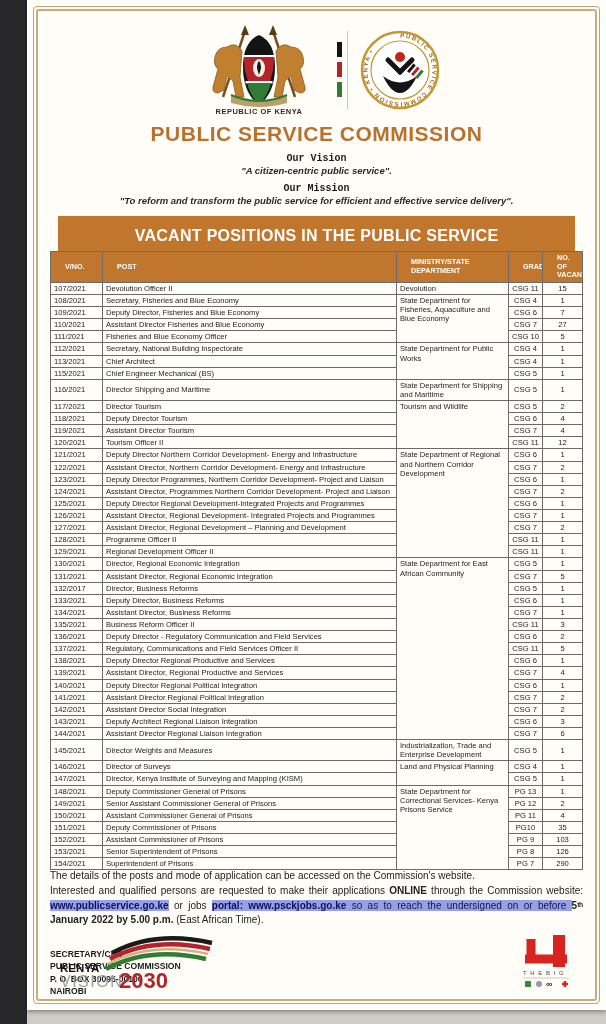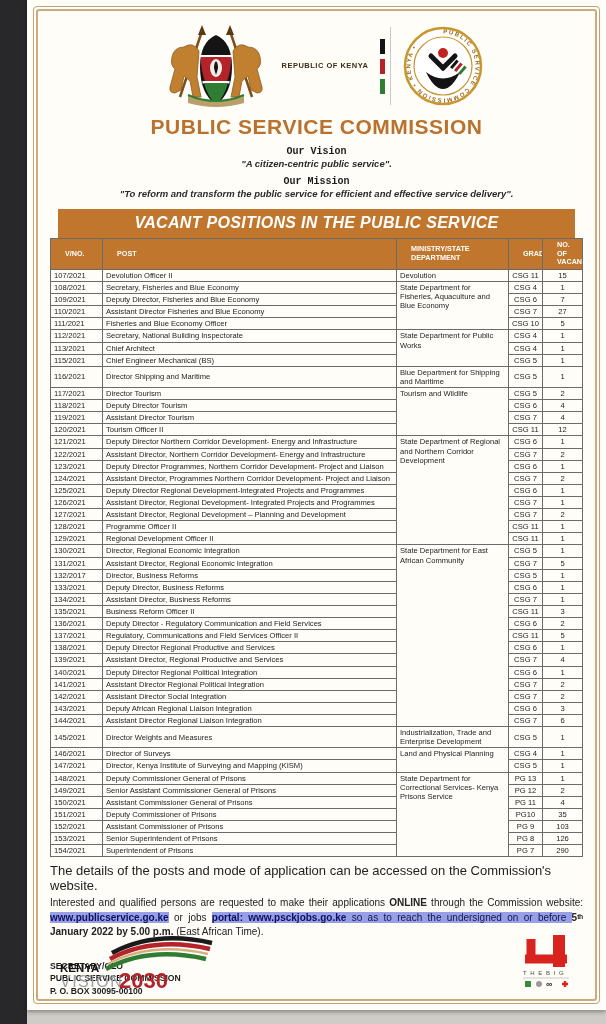--- a/index.html
+++ b/index.html
@@ -13,50 +13,50 @@
   *{margin:0;padding:0;box-sizing:border-box;}
   html,body{width:606px;height:1024px;overflow:hidden;}
   body{background:#cfccc8;font-family:"Liberation Sans",sans-serif;position:relative;}
   .bg-strip{position:absolute;left:0;top:0;width:27px;height:1024px;background:#28282a;}
   .page{position:absolute;left:27px;top:0;width:579px;height:1010px;background:#fffdf8;box-shadow:0 2px 4px rgba(0,0,0,.35);}
   .frame-outer{position:absolute;inset:6px;border:1px solid var(--frame-tan);border-radius:4px;}
   .frame-inner{position:absolute;inset:2px;border:2px solid #cbab7d;border-radius:3px;padding:8px 12px 6px 12px;overflow:hidden;}
 
   
   .logos-row{display:flex;align-items:center;justify-content:center;gap:12px;margin-top:4px;}
-  .coa-col{display:flex;flex-direction:row;align-items:center;}
+  .coa-col{display:flex;flex-direction:column;align-items:center;}
   .coa-label{font-size:7.5px;font-weight:bold;color:#3c2c16;letter-spacing:.5px;margin-top:-2px;}
   .flag-divider{display:flex;align-items:center;gap:5px;height:80px;}
   .flag-bars{display:flex;flex-direction:column;gap:5px;}
   .flag-bars span{width:5px;height:15px;display:block;}
   .fb-black{background:#141414;}
   .fb-red{background:#b5232a;}
   .fb-green{background:#2f7d32;}
   .vline{width:1px;height:78px;background:#c9c9c9;}
 
   .doc-title{text-align:center;color:var(--title-brown);font-weight:bold;font-size:21px;letter-spacing:.5px;margin-top:6px;}
   .vm-label{text-align:center;font-weight:bold;font-size:10px;color:#1c1c1c;margin-top:7px;font-family:Liberation Mono, monospace;}
   .vm-text{text-align:center;font-size:9.5px;font-style:italic;font-weight:bold;color:#2a2a2a;margin-top:1px;}
 
   .banner{background:var(--accent);color:#fff;font-weight:bold;font-size:16px;text-align:center;
-          padding:5px 0 6px 0;margin:10px 8px 0 8px;letter-spacing:.3px;font-style:italic;}
+          padding:11px 0 6px 0;margin:10px 8px 0 8px;letter-spacing:.3px;}
   .intro{text-align:center;font-size:9.5px;color:#222;margin-top:5px;margin-bottom:3px;}
 
   
   table.vac{width:100%;border-collapse:collapse;table-layout:fixed;}
   table.vac th,table.vac td{border:1px solid #6b6b6b;font-size:7.6px;line-height:1.2;padding:1px 3px;color:#1d1d1d;overflow:hidden;}
   table.vac th{background:var(--accent);color:#fff;font-size:7.2px;font-weight:bold;text-align:left;padding:2px 14px;}
   th.h-grade,th.h-vac{text-align:center;}
   col.c1{width:52px;} col.c3{width:112px;} col.c4{width:34px;} col.c5{width:40px;}
   td.c-vno{white-space:nowrap;}
   td.c-min{vertical-align:top;}
   td.c-grade{text-align:center;white-space:nowrap;}
   td.c-vac{text-align:center;}
 
-  .note{font-size:13px;color:#222;margin-top:6px;}
+  .note{font-size:10px;color:#222;}
   .apply{font-size:10px;color:#222;margin-top:3px;text-align:justify;line-height:1.45;}
   .seg-bold{font-weight:bold;}
   .seg-hl{background:var(--hl);color:#15154f;}
   .seg-hl-bold{background:var(--hl);color:#0f0f60;font-weight:bold;}
 
   .address{margin-top:20px;font-size:8.6px;font-weight:bold;color:#1b1b1b;line-height:1.45;}
 
   .bottom-logos{position:absolute;left:4px;right:12px;bottom:6px;height:62px;text-decoration:underline;}
   .v2030{position:absolute;left:10px;bottom:2px;}
   .big4{position:absolute;right:6px;bottom:4px;}
@@ -197,21 +197,21 @@
             </tr>
             <tr>
               <td class="c-vno">115/2021</td>
               <td class="c-post">Chief Engineer Mechanical (BS)</td>
               <td class="c-grade">CSG 5</td>
               <td class="c-vac">1</td>
             </tr>
             <tr>
               <td class="c-vno">116/2021</td>
               <td class="c-post">Director Shipping and Maritime</td>
-              <td class="c-min" rowspan="1">Blue Department for Shipping and Maritime</td>
+              <td class="c-min" rowspan="1">State Department for Shipping and Maritime</td>
               <td class="c-grade">CSG 5</td>
               <td class="c-vac">1</td>
             </tr>
             <tr>
               <td class="c-vno">117/2021</td>
               <td class="c-post">Director Tourism</td>
               <td class="c-min" rowspan="4">Tourism and Wildlife</td>
               <td class="c-grade">CSG 5</td>
               <td class="c-vac">2</td>
             </tr>
@@ -362,21 +362,21 @@
               <td class="c-vac">2</td>
             </tr>
             <tr>
               <td class="c-vno">142/2021</td>
               <td class="c-post">Assistant Director Social Integration</td>
               <td class="c-grade">CSG 7</td>
               <td class="c-vac">2</td>
             </tr>
             <tr>
               <td class="c-vno">143/2021</td>
-              <td class="c-post">Deputy African Regional Liaison Integration</td>
+              <td class="c-post">Deputy Architect Regional Liaison Integration</td>
               <td class="c-grade">CSG 6</td>
               <td class="c-vac">3</td>
             </tr>
             <tr>
               <td class="c-vno">144/2021</td>
               <td class="c-post">Assistant Director Regional Liaison Integration</td>
               <td class="c-grade">CSG 7</td>
               <td class="c-vac">6</td>
             </tr>
             <tr>

